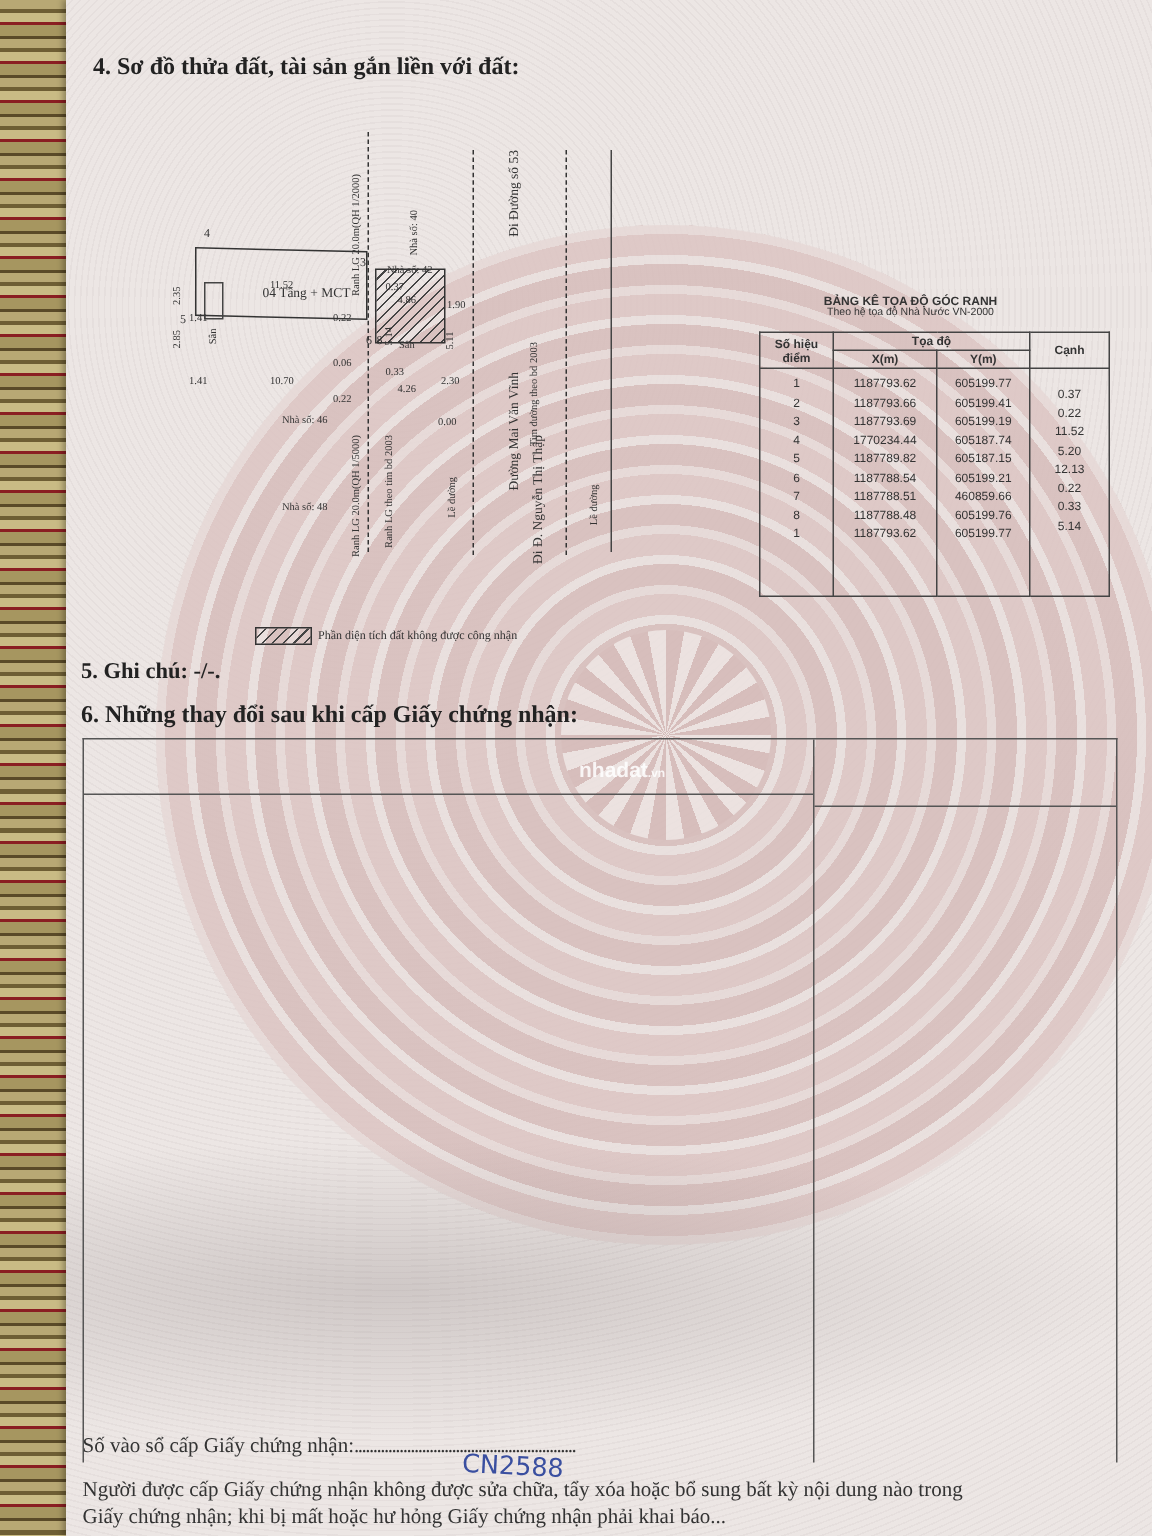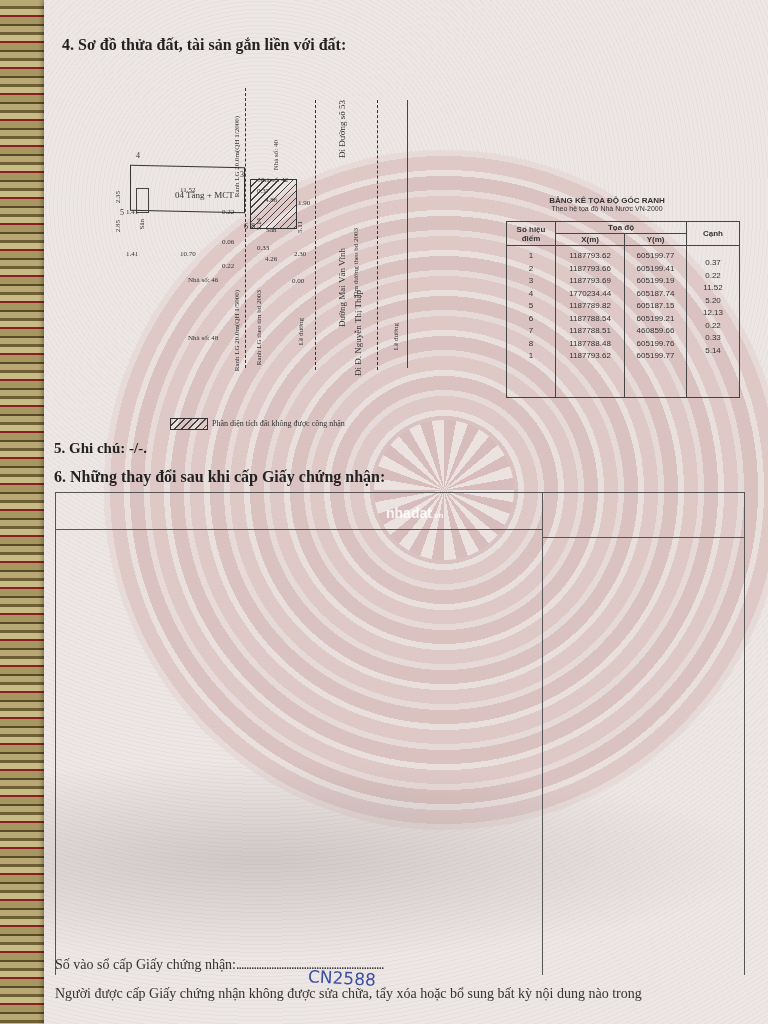--- a/index.html
+++ b/index.html
@@ -182,13 +182,14 @@
     <span>nhadat</span><span style="font-size:8px;">.vn</span>
   </div>
 </div>
 
 <div class="abs" style="left:55px;top:957px;font-size:14px;color:#333;">
   <span>Số vào sổ cấp Giấy chứng nhận:</span><span style="letter-spacing:-1px;">...........................................................</span>
 </div>
 <div class="abs" style="left:308px;top:968px;font-family:'DejaVu Sans',sans-serif;font-size:17px;color:#3a4fa0;transform:rotate(3deg);">CN2588</div>
 <div class="abs" style="left:55px;top:985px;width:710px;font-size:14px;color:#333;line-height:18px;">
   <div>Người được cấp Giấy chứng nhận không được sửa chữa, tẩy xóa hoặc bổ sung bất kỳ nội dung nào trong</div>
+  <div>Giấy chứng nhận; khi bị mất hoặc hư hỏng Giấy chứng nhận phải khai báo...</div>
 </div>
 
 </body></html>

